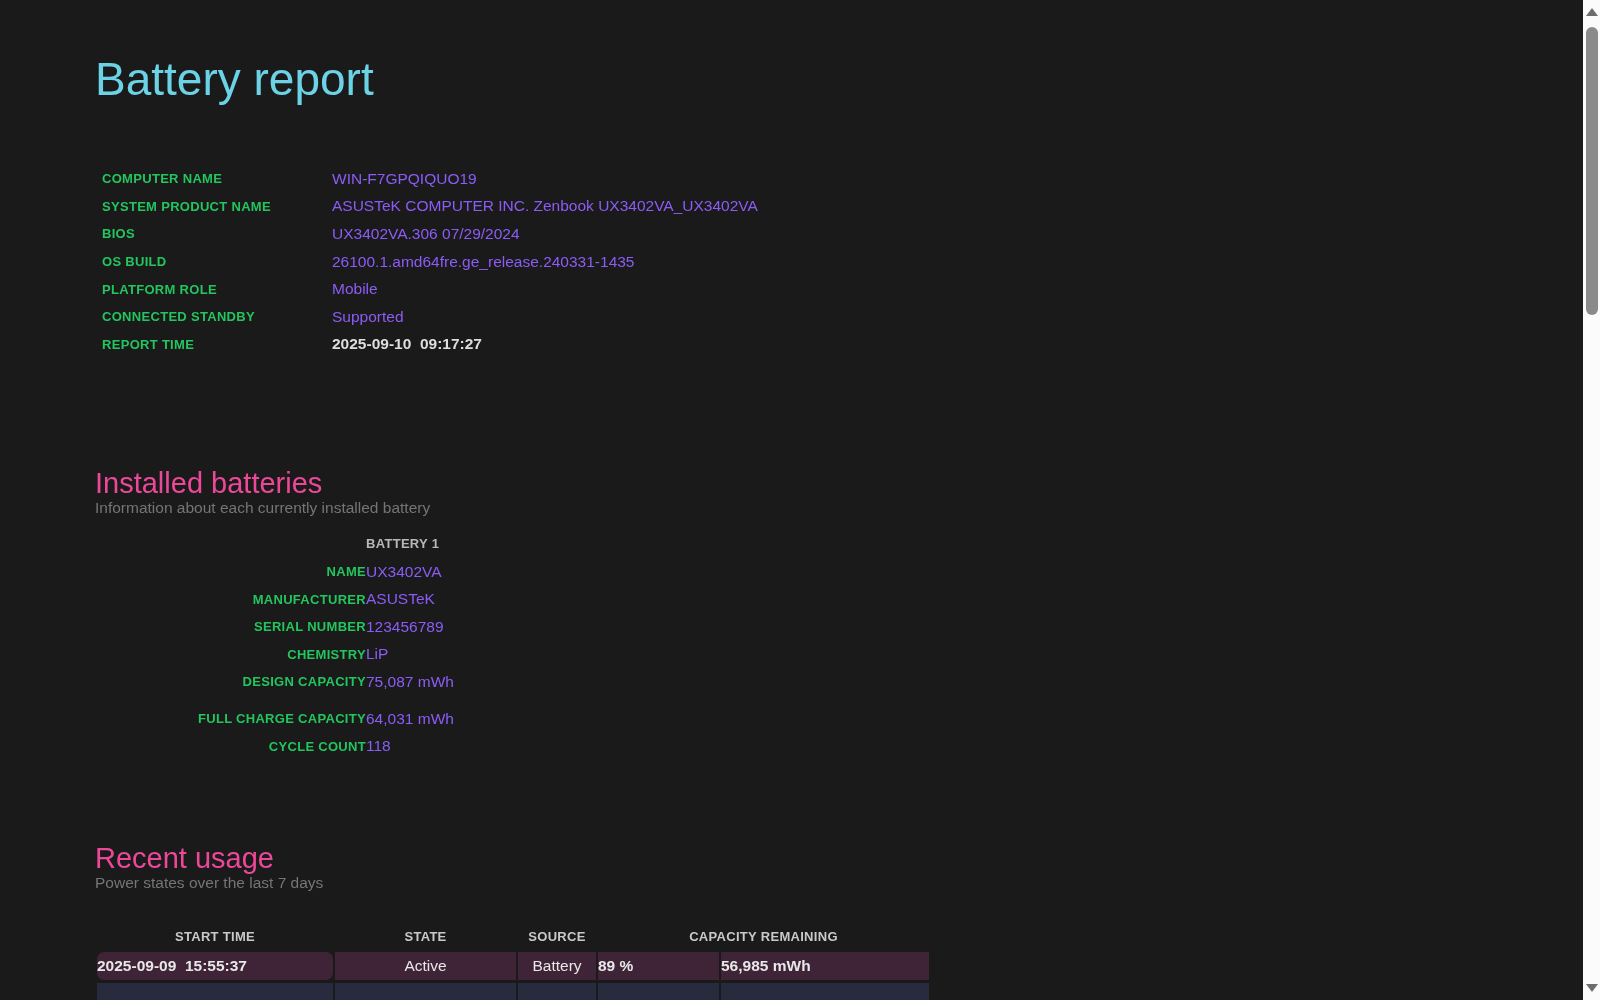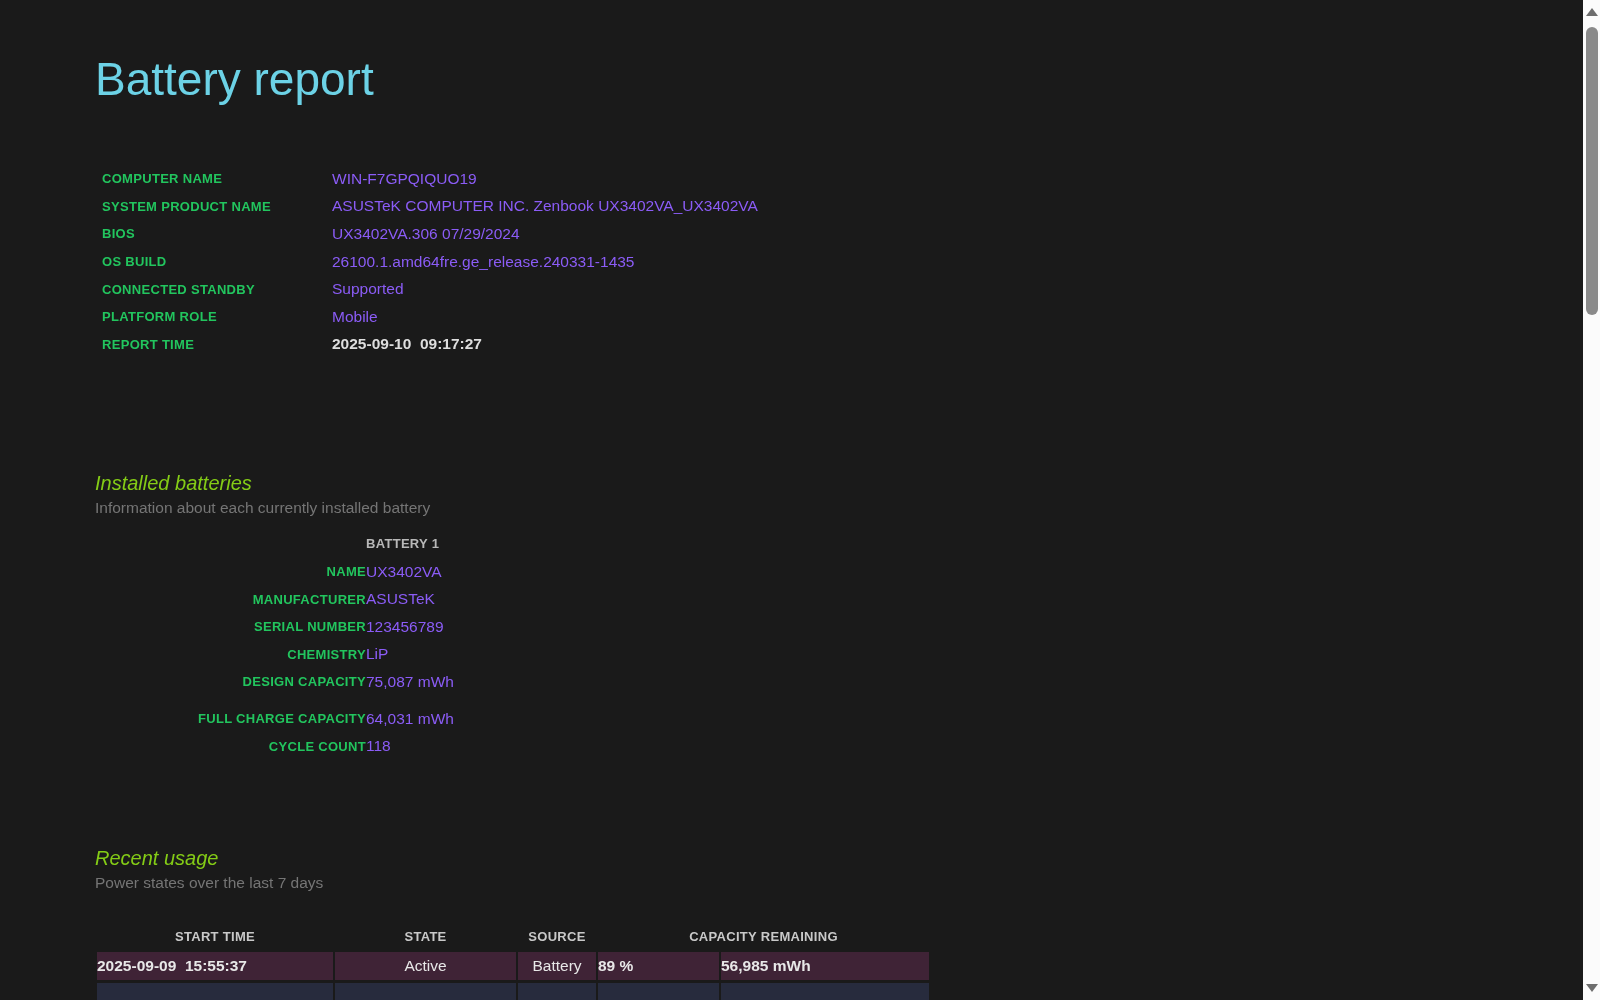--- a/index.html
+++ b/index.html
@@ -50,25 +50,24 @@
     font-weight: bold;
     color: #b8b8b8;
     letter-spacing: 0.3px;
   }
   .sysinfo { margin-top: 57px; }
   
   .section-installed { margin-top: 112px; }
   .section-recent { margin-top: 85px; }
   h2.section-heading {
     margin: 0;
-    font-size: 20px;
+    font-size: 29px;
     font-weight: normal;
     line-height: 26px;
-    color: #84cc16;
-    font-style: italic;
+    color: #ec4899;
   }
   .section-subtitle {
     margin-top: 2px;
     font-size: 15.5px;
     line-height: 20px;
     color: #757575;
   }
   .battery-table { margin-top: 12px; }
   
   table.usage {
@@ -89,21 +88,21 @@
   }
   table.usage td {
     height: 28px;
     padding: 0;
     font-size: 15.5px;
     color: #e8e8e8;
     vertical-align: middle;
   }
   tr.usage-row td { background: #3f2336; }
   tr.usage-row-next td { background: #272b3d; }
-  td.cell-start { text-align: left; padding-left: 8px; font-weight: bold; white-space: pre; }
+  td.cell-start { text-align: left; padding-left: 8px; font-weight: bold; white-space: pre; border-radius: 7px; }
   td.cell-state, td.cell-source { text-align: center; }
   td.cell-percent { font-weight: bold; }
   td.cell-mwh { text-align: left; padding-right: 45px; font-weight: bold; }
   
   .scrollbar {
     position: fixed;
     top: 0;
     right: 0;
     width: 17px;
     height: 1000px;
@@ -147,26 +146,26 @@
     </div>
     <div class="kv-row">
       <div class="kv-label">BIOS</div>
       <div class="kv-value">UX3402VA.306 07/29/2024</div>
     </div>
     <div class="kv-row">
       <div class="kv-label">OS BUILD</div>
       <div class="kv-value">26100.1.amd64fre.ge_release.240331-1435</div>
     </div>
     <div class="kv-row">
+      <div class="kv-label">PLATFORM ROLE</div>
+      <div class="kv-value">Mobile</div>
+    </div>
+    <div class="kv-row">
       <div class="kv-label">CONNECTED STANDBY</div>
       <div class="kv-value">Supported</div>
-    </div>
-    <div class="kv-row">
-      <div class="kv-label">PLATFORM ROLE</div>
-      <div class="kv-value">Mobile</div>
     </div>
     <div class="kv-row">
       <div class="kv-label">REPORT TIME</div>
       <div class="kv-value bold">2025-09-10  09:17:27</div>
     </div>
   </div>
 
   <div class="section-installed">
     <h2 class="section-heading">Installed batteries</h2>
     <div class="section-subtitle">Information about each currently installed battery</div>

